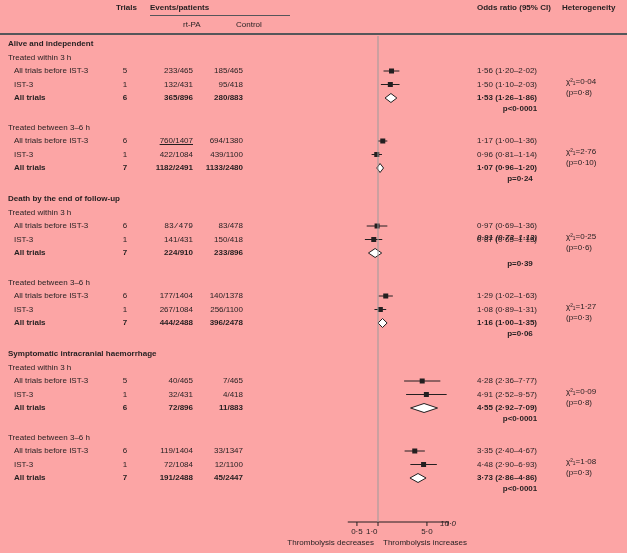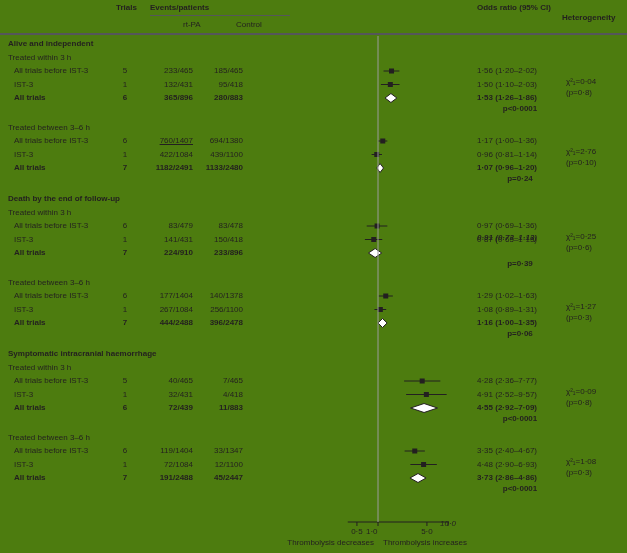--- a/index.html
+++ b/index.html
@@ -1,35 +1,35 @@
 <!DOCTYPE html>
 <html><head>
 <meta charset="utf-8">
 <style>
   html,body{margin:0;padding:0;background:#e8e8e8;}
-  .fig{position:relative;width:627px;height:553px;background:#4d7c0f;
+  .fig{position:relative;width:627px;height:553px;background:#fca5a5;
        font-family:"Liberation Sans",sans-serif;font-size:8px;color:#231f20;overflow:hidden;}
   .abs{position:absolute;white-space:nowrap;}
   .b{font-weight:bold;}
   .rule{position:absolute;background:#55565a;}
   .cell{position:absolute;white-space:nowrap;height:12px;line-height:12px;}
   svg{position:absolute;left:0;top:0;}
 </style>
 </head>
 <body>
 
 <div class="fig">
 
   <div class="abs b" style="left:116px;top:3px;">Trials</div>
   <div class="abs b" style="left:150px;top:3px;">Events/patients</div>
   <div class="rule" style="left:150px;top:15px;width:140px;height:1px;"></div>
   <div class="abs" style="left:183px;top:20px;">rt-PA</div>
   <div class="abs" style="left:236px;top:20px;">Control</div>
   <div class="abs b" style="left:477px;top:3px;">Odds ratio (95% CI)</div>
-  <div class="abs b" style="left:562px;top:3px;margin-top:10px;">Heterogeneity</div>
+  <div class="abs b" style="left:562px;top:3px;">Heterogeneity</div>
   <div class="rule" style="left:0px;top:33px;width:627px;height:2px;"></div>
 
   <div id="rows">
       <div class="cell b" style="left: 8px; top: 38px;">Alive and independent</div>
       <div class="cell" style="left: 8px; top: 51.5px;">Treated within 3 h</div>
       <div class="cell" style="left: 14px; top: 65px;">All trials before IST-3</div>
       <div class="cell" style="left: 108px; top: 65px; width: 34px; text-align: center;">5</div>
       <div class="cell" style="left: 146px; top: 65px; width: 47px; text-align: right;">233/465</div>
       <div class="cell" style="left: 197px; top: 65px; width: 46px; text-align: right;">185/465</div>
       <div class="cell" style="left: 477px; top: 65px;">1·56 (1·20–2·02)</div>
@@ -62,21 +62,21 @@
       <div class="cell b" style="left: 146px; top: 162px; width: 47px; text-align: right;">1182/2491</div>
       <div class="cell b" style="left: 197px; top: 162px; width: 46px; text-align: right;">1133/2480</div>
       <div class="cell b" style="left: 477px; top: 162px;">1·07 (0·96–1·20)</div>
       <div class="cell b" style="left: 477px; top: 172.5px; width: 86px; text-align: center;">p=0·24</div>
       <div class="cell" style="left: 566px; top: 146px;">χ²₁=2·76</div>
       <div class="cell" style="left: 566px; top: 156.5px;">(p=0·10)</div>
       <div class="cell b" style="left: 8px; top: 193px;">Death by the end of follow-up</div>
       <div class="cell" style="left: 8px; top: 206.5px;">Treated within 3 h</div>
       <div class="cell" style="left: 14px; top: 220px;">All trials before IST-3</div>
       <div class="cell" style="left: 108px; top: 220px; width: 34px; text-align: center;">6</div>
-      <div class="cell" style="left: 146px; top: 220px; width: 47px; text-align: right;">83/479</div>
+      <div class="cell" style="left: 146px; top: 220px; width: 47px; text-align: right; font-family: Liberation Mono, monospace;">83/479</div>
       <div class="cell" style="left: 197px; top: 220px; width: 46px; text-align: right;">83/478</div>
       <div class="cell" style="left: 477px; top: 220px;">0·97 (0·69–1·36)</div>
       <div class="cell" style="left: 14px; top: 233.5px;">IST-3</div>
       <div class="cell" style="left: 108px; top: 233.5px; width: 34px; text-align: center;">1</div>
       <div class="cell" style="left: 146px; top: 233.5px; width: 47px; text-align: right;">141/431</div>
       <div class="cell" style="left: 197px; top: 233.5px; width: 46px; text-align: right;">150/418</div>
       <div class="cell" style="left: 477px; top: 233.5px;">0·87 (0·65–1·15)</div>
       <div class="cell b" style="left: 14px; top: 247px;">All trials</div>
       <div class="cell b" style="left: 108px; top: 247px; width: 34px; text-align: center;">7</div>
       <div class="cell b" style="left: 146px; top: 247px; width: 47px; text-align: right;">224/910</div>
@@ -111,21 +111,21 @@
       <div class="cell" style="left: 146px; top: 375px; width: 47px; text-align: right;">40/465</div>
       <div class="cell" style="left: 197px; top: 375px; width: 46px; text-align: right;">7/465</div>
       <div class="cell" style="left: 477px; top: 375px;">4·28 (2·36–7·77)</div>
       <div class="cell" style="left: 14px; top: 388.5px;">IST-3</div>
       <div class="cell" style="left: 108px; top: 388.5px; width: 34px; text-align: center;">1</div>
       <div class="cell" style="left: 146px; top: 388.5px; width: 47px; text-align: right;">32/431</div>
       <div class="cell" style="left: 197px; top: 388.5px; width: 46px; text-align: right;">4/418</div>
       <div class="cell" style="left: 477px; top: 388.5px;">4·91 (2·52–9·57)</div>
       <div class="cell b" style="left: 14px; top: 402px;">All trials</div>
       <div class="cell b" style="left: 108px; top: 402px; width: 34px; text-align: center;">6</div>
-      <div class="cell b" style="left: 146px; top: 402px; width: 47px; text-align: right;">72/439</div>
+      <div class="cell b" style="left: 146px; top: 402px; width: 47px; text-align: right;">72/896</div>
       <div class="cell b" style="left: 197px; top: 402px; width: 46px; text-align: right;">11/883</div>
       <div class="cell b" style="left: 477px; top: 402px;">4·55 (2·92–7·09)</div>
       <div class="cell b" style="left: 477px; top: 412.5px; width: 86px; text-align: center;">p&lt;0·0001</div>
       <div class="cell" style="left: 566px; top: 386px;">χ²₁=0·09</div>
       <div class="cell" style="left: 566px; top: 396.5px;">(p=0·8)</div>
       <div class="cell" style="left: 8px; top: 431.5px;">Treated between 3–6 h</div>
       <div class="cell" style="left: 14px; top: 445px;">All trials before IST-3</div>
       <div class="cell" style="left: 108px; top: 445px; width: 34px; text-align: center;">6</div>
       <div class="cell" style="left: 146px; top: 445px; width: 47px; text-align: right;">119/1404</div>
       <div class="cell" style="left: 197px; top: 445px; width: 46px; text-align: right;">33/1347</div>

